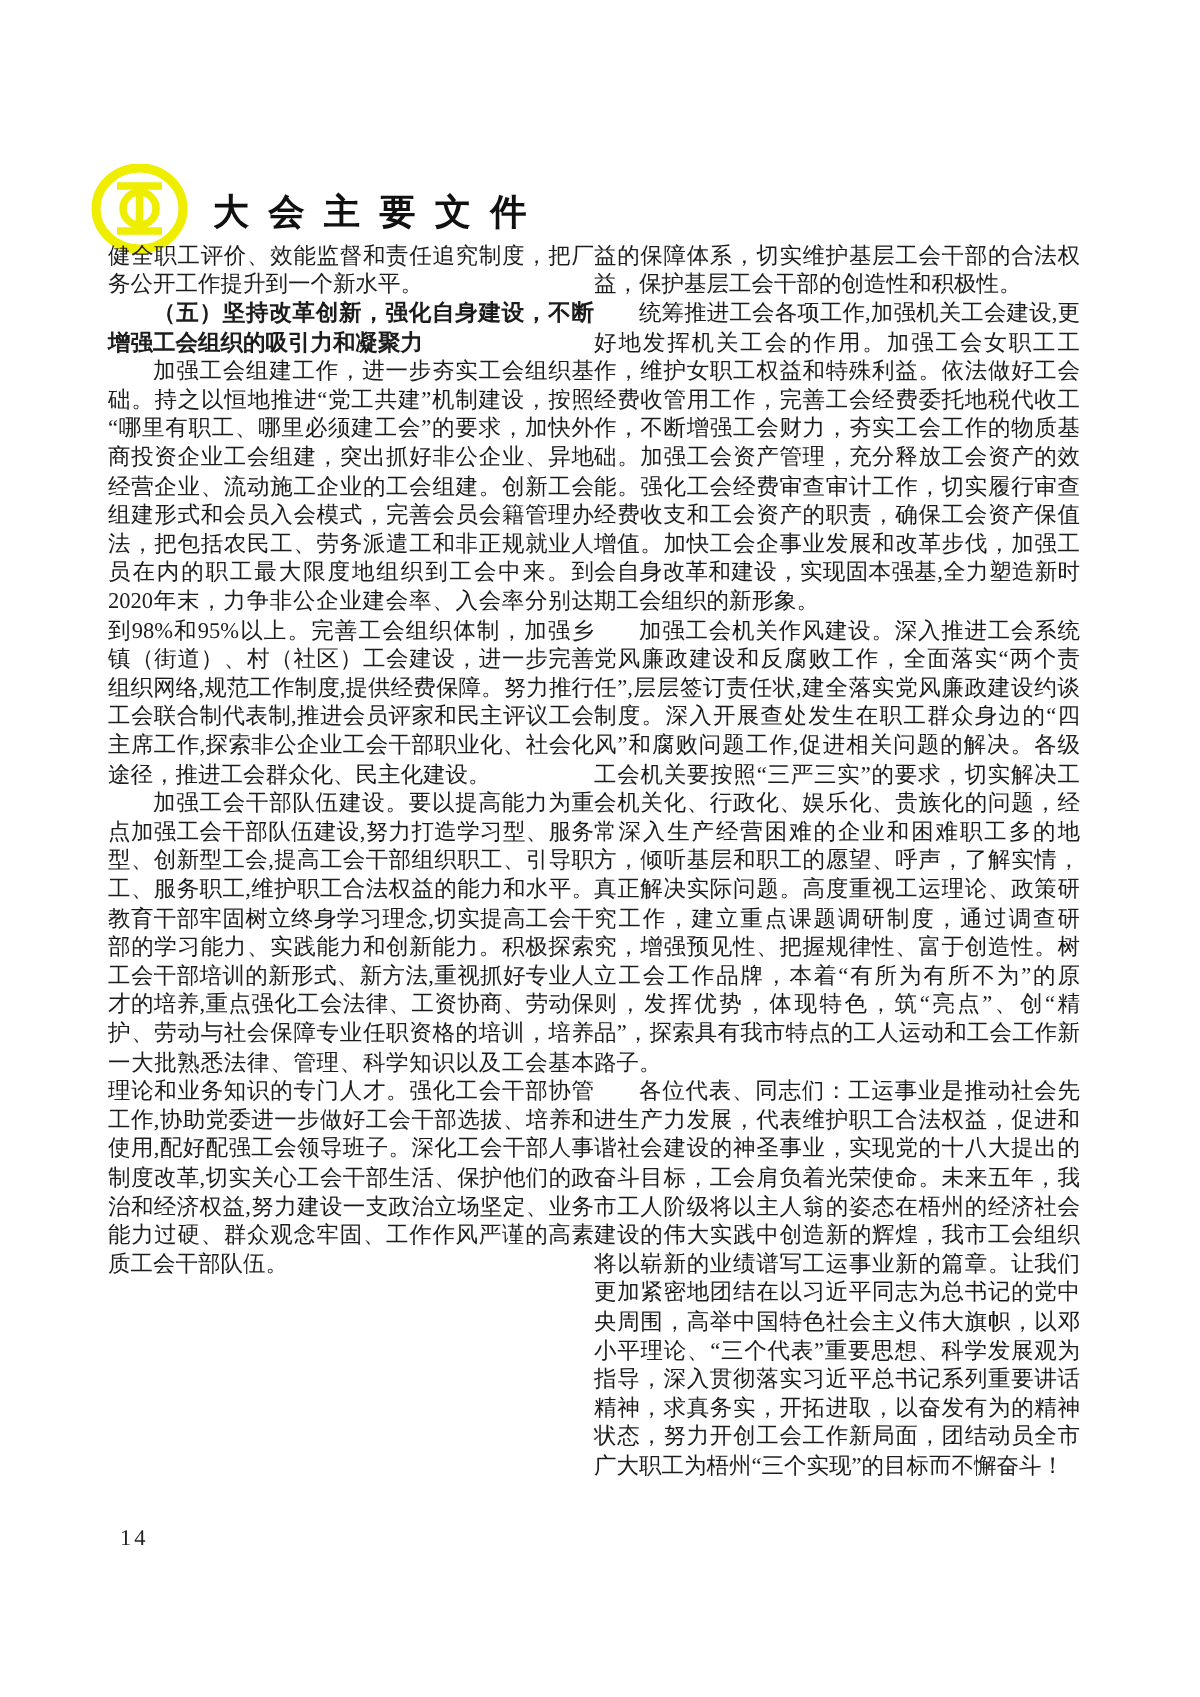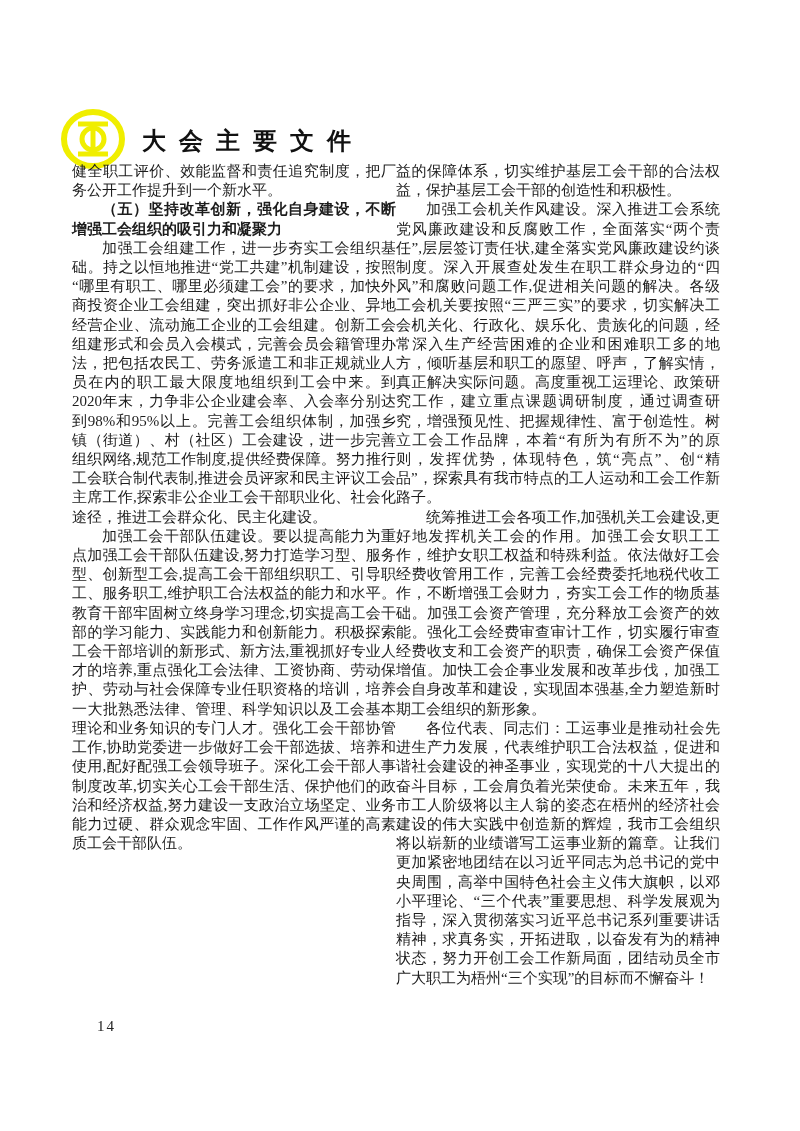--- a/index.html
+++ b/index.html
@@ -38,21 +38,21 @@
     text-justify: inter-ideograph;
     color: #1c1c1c;
   }
   .col p { margin: 0; }
   .col p.indent { text-indent: 2em; }
   .col p.bold { font-weight: bold; font-family: Liberation Serif, serif; }
 
   
   .page-number {
     position: absolute; left: 80px; top: 1018px;
-    font-size: 15px; letter-spacing: 2px; color: #222; margin-left: 17px;
+    font-size: 15px; letter-spacing: 2px; color: #222;
   }
 </style>
 </head>
 <body>
 
 <div class="page">
 
   <div class="header">
     <svg class="logo" viewBox="0 0 66 60" aria-hidden="true">
       <g fill="none" stroke="#f0ee00">
@@ -68,21 +68,21 @@
 
   <div class="columns">
     <div class="col" id="col-left">
         <p>健全职工评价、效能监督和责任追究制度，把厂务公开工作提升到一个新水平。</p>
         <p class="indent bold">（五）坚持改革创新，强化自身建设，不断增强工会组织的吸引力和凝聚力</p>
         <p class="indent">加强工会组建工作，进一步夯实工会组织基础。持之以恒地推进“党工共建”机制建设，按照“哪里有职工、哪里必须建工会”的要求，加快外商投资企业工会组建，突出抓好非公企业、异地经营企业、流动施工企业的工会组建。创新工会组建形式和会员入会模式，完善会员会籍管理办法，把包括农民工、劳务派遣工和非正规就业人员在内的职工最大限度地组织到工会中来。到2020年末，力争非公企业建会率、入会率分别达到98%和95%以上。完善工会组织体制，加强乡镇（街道）、村（社区）工会建设，进一步完善组织网络,规范工作制度,提供经费保障。努力推行工会联合制代表制,推进会员评家和民主评议工会主席工作,探索非公企业工会干部职业化、社会化途径，推进工会群众化、民主化建设。</p>
         <p class="indent">加强工会干部队伍建设。要以提高能力为重点加强工会干部队伍建设,努力打造学习型、服务型、创新型工会,提高工会干部组织职工、引导职工、服务职工,维护职工合法权益的能力和水平。教育干部牢固树立终身学习理念,切实提高工会干部的学习能力、实践能力和创新能力。积极探索工会干部培训的新形式、新方法,重视抓好专业人才的培养,重点强化工会法律、工资协商、劳动保护、劳动与社会保障专业任职资格的培训，培养一大批熟悉法律、管理、科学知识以及工会基本理论和业务知识的专门人才。强化工会干部协管工作,协助党委进一步做好工会干部选拔、培养和使用,配好配强工会领导班子。深化工会干部人事制度改革,切实关心工会干部生活、保护他们的政治和经济权益,努力建设一支政治立场坚定、业务能力过硬、群众观念牢固、工作作风严谨的高素质工会干部队伍。</p>
       </div>
     <div class="col" id="col-right">
         <p>益的保障体系，切实维护基层工会干部的合法权益，保护基层工会干部的创造性和积极性。</p>
+        <p class="indent">统筹推进工会各项工作,加强机关工会建设,更好地发挥机关工会的作用。加强工会女职工工作，维护女职工权益和特殊利益。依法做好工会经费收管用工作，完善工会经费委托地税代收工作，不断增强工会财力，夯实工会工作的物质基础。加强工会资产管理，充分释放工会资产的效能。强化工会经费审查审计工作，切实履行审查经费收支和工会资产的职责，确保工会资产保值增值。加快工会企事业发展和改革步伐，加强工会自身改革和建设，实现固本强基,全力塑造新时期工会组织的新形象。</p>
         <p class="indent">加强工会机关作风建设。深入推进工会系统党风廉政建设和反腐败工作，全面落实“两个责任”,层层签订责任状,建全落实党风廉政建设约谈制度。深入开展查处发生在职工群众身边的“四风”和腐败问题工作,促进相关问题的解决。各级工会机关要按照“三严三实”的要求，切实解决工会机关化、行政化、娱乐化、贵族化的问题，经常深入生产经营困难的企业和困难职工多的地方，倾听基层和职工的愿望、呼声，了解实情，真正解决实际问题。高度重视工运理论、政策研究工作，建立重点课题调研制度，通过调查研究，增强预见性、把握规律性、富于创造性。树立工会工作品牌，本着“有所为有所不为”的原则，发挥优势，体现特色，筑“亮点”、创“精品”，探索具有我市特点的工人运动和工会工作新路子。</p>
-        <p class="indent">统筹推进工会各项工作,加强机关工会建设,更好地发挥机关工会的作用。加强工会女职工工作，维护女职工权益和特殊利益。依法做好工会经费收管用工作，完善工会经费委托地税代收工作，不断增强工会财力，夯实工会工作的物质基础。加强工会资产管理，充分释放工会资产的效能。强化工会经费审查审计工作，切实履行审查经费收支和工会资产的职责，确保工会资产保值增值。加快工会企事业发展和改革步伐，加强工会自身改革和建设，实现固本强基,全力塑造新时期工会组织的新形象。</p>
         <p class="indent">各位代表、同志们：工运事业是推动社会先进生产力发展，代表维护职工合法权益，促进和谐社会建设的神圣事业，实现党的十八大提出的奋斗目标，工会肩负着光荣使命。未来五年，我市工人阶级将以主人翁的姿态在梧州的经济社会建设的伟大实践中创造新的辉煌，我市工会组织将以崭新的业绩谱写工运事业新的篇章。让我们更加紧密地团结在以习近平同志为总书记的党中央周围，高举中国特色社会主义伟大旗帜，以邓小平理论、“三个代表”重要思想、科学发展观为指导，深入贯彻落实习近平总书记系列重要讲话精神，求真务实，开拓进取，以奋发有为的精神状态，努力开创工会工作新局面，团结动员全市广大职工为梧州“三个实现”的目标而不懈奋斗！</p>
       </div>
   </div>
 
   <div class="page-number">14</div>
 
 </div>
 
 </body></html>

